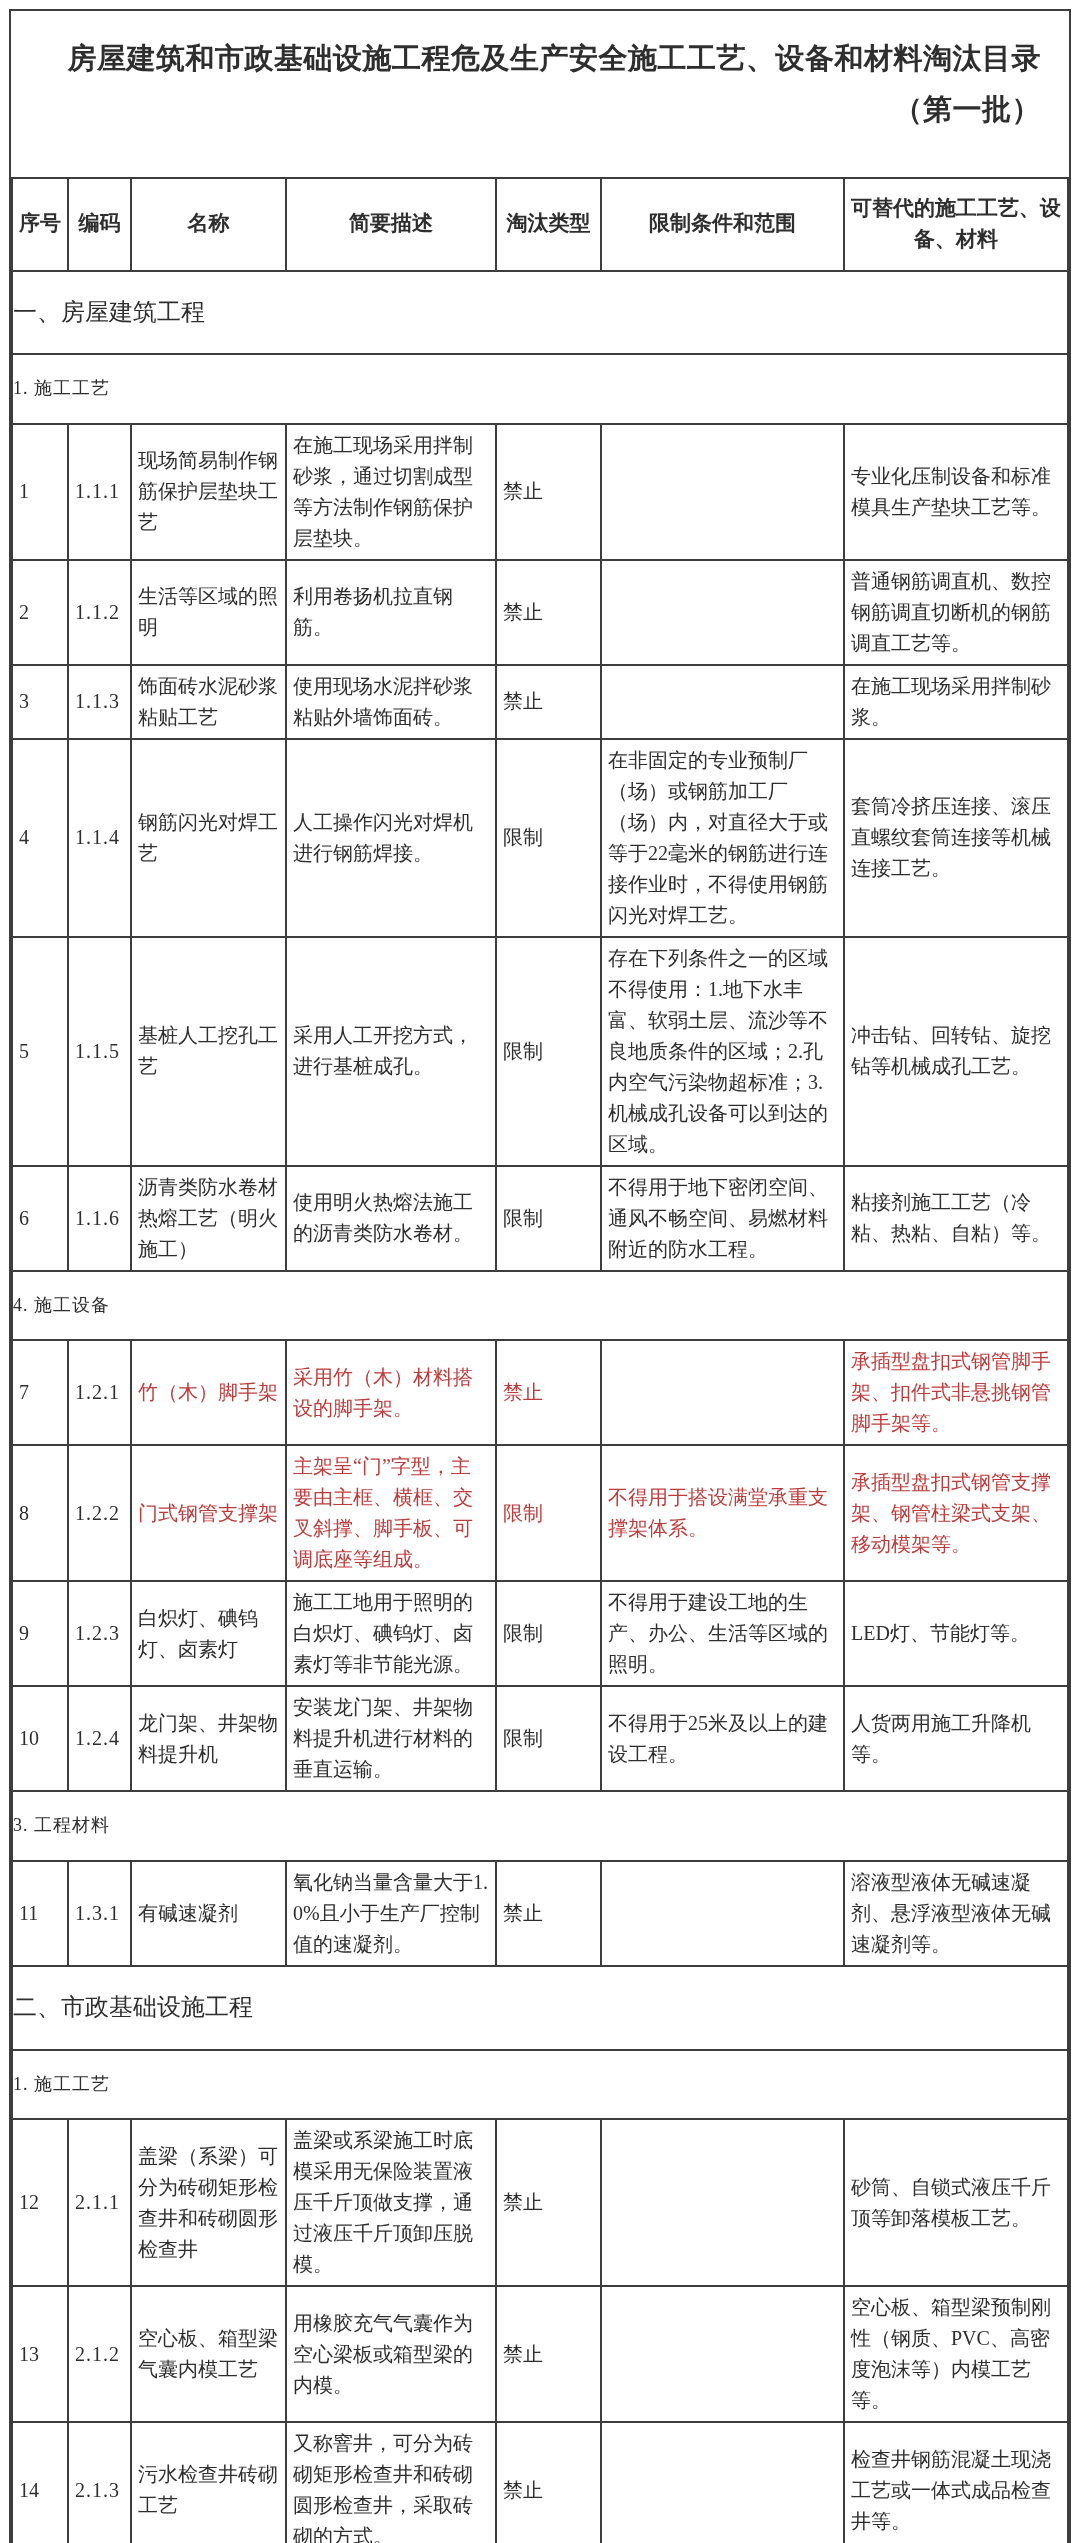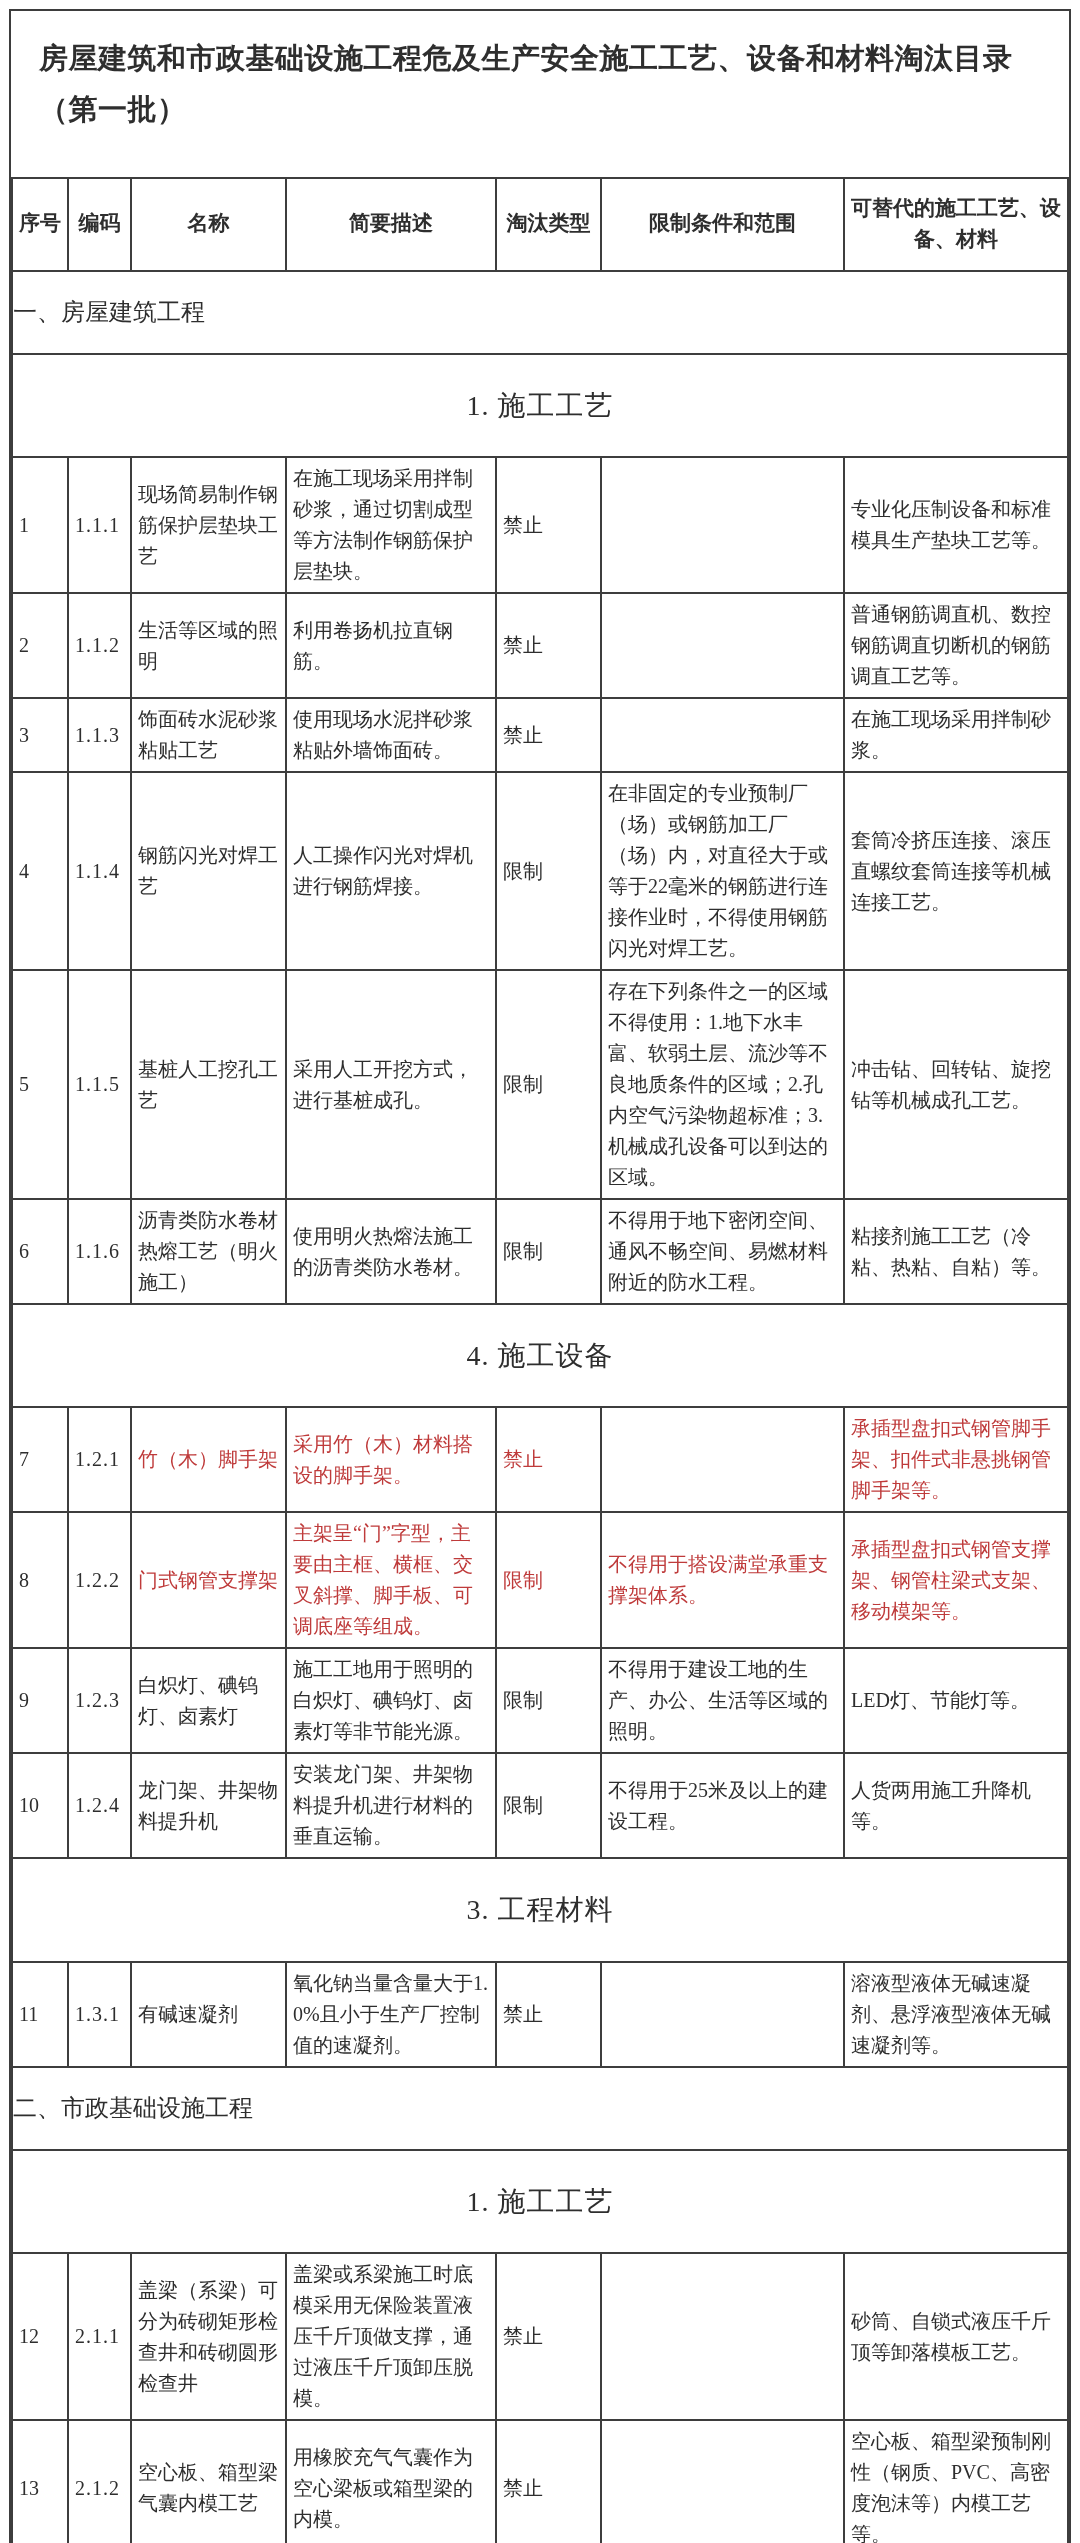--- a/index.html
+++ b/index.html
@@ -10,21 +10,21 @@
   }
   .doc-wrap{
     width:1058px;
     margin:9px auto 0 auto;
     border:2px solid #3d3d3d;
     background:#ffffff;
   }
   .doc-title{
     font-size:29px;
     font-weight:bold;
-    text-align:left;
+    text-align:right;
     line-height:1.75;
     padding:22px 28px 42px 28px;
     letter-spacing:0.5px;
   }
   table.catalog{
     width:100%;
     border-collapse:collapse;
     table-layout:fixed;
   }
   table.catalog th, table.catalog td{
@@ -46,21 +46,21 @@
     padding:5px 6px;
     text-align:left;
   }
   td.c-no, td.c-type{ text-align:center; }
   td.c-code{ text-align:center; letter-spacing:1px;border-radius:11px; }
   td.section{
     text-align:center;
     font-weight:normal;
   }
   td.section.lv1{ font-size:24px; padding:22px 0; }
-  td.section.lv2{ font-size:28px; padding:29px 0; letter-spacing:1px;text-align:center; }
+  td.section.lv2{ font-size:18px; padding:20px 0; letter-spacing:1px; }
   tr.red td{ color:#bf3b3b; }
   tr.red td.black{ color:#2e2e2e; }
 </style>
 </head>
 <body>
 
 <div class="doc-wrap">
   <div class="doc-title">房屋建筑和市政基础设施工程危及生产安全施工工艺、设备和材料淘汰目录（第一批）</div>
   <table class="catalog">
     <colgroup>

